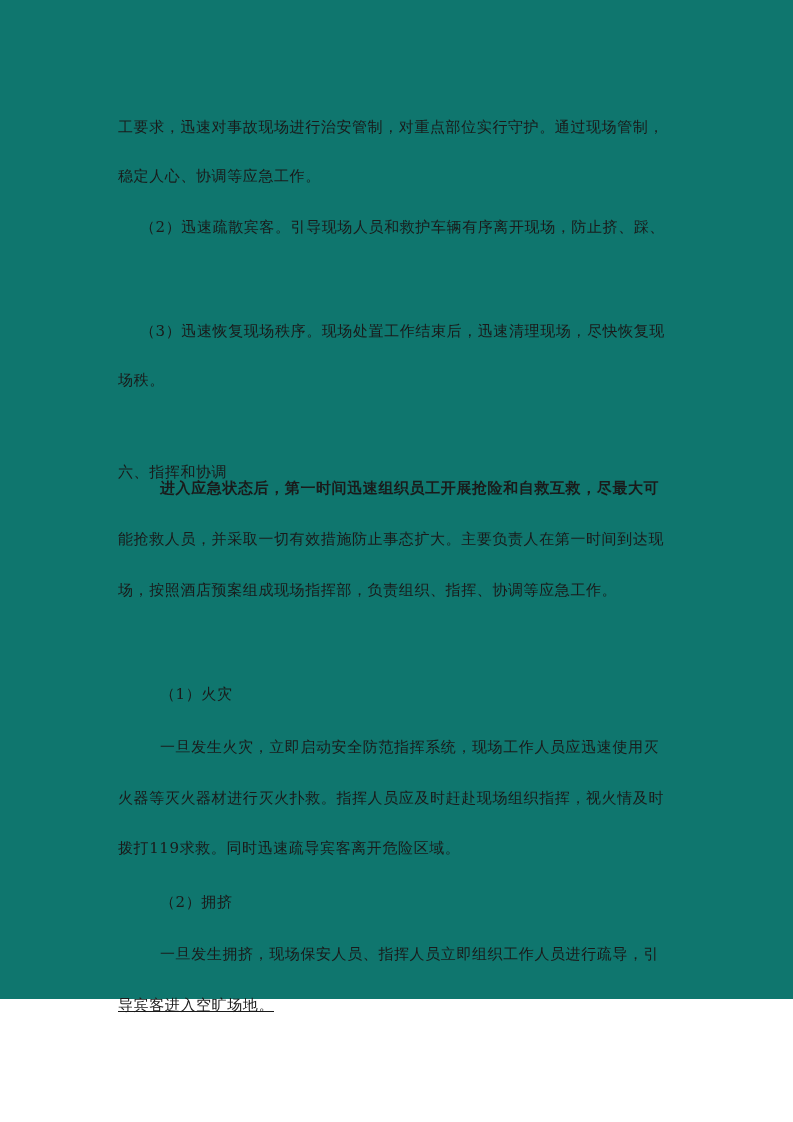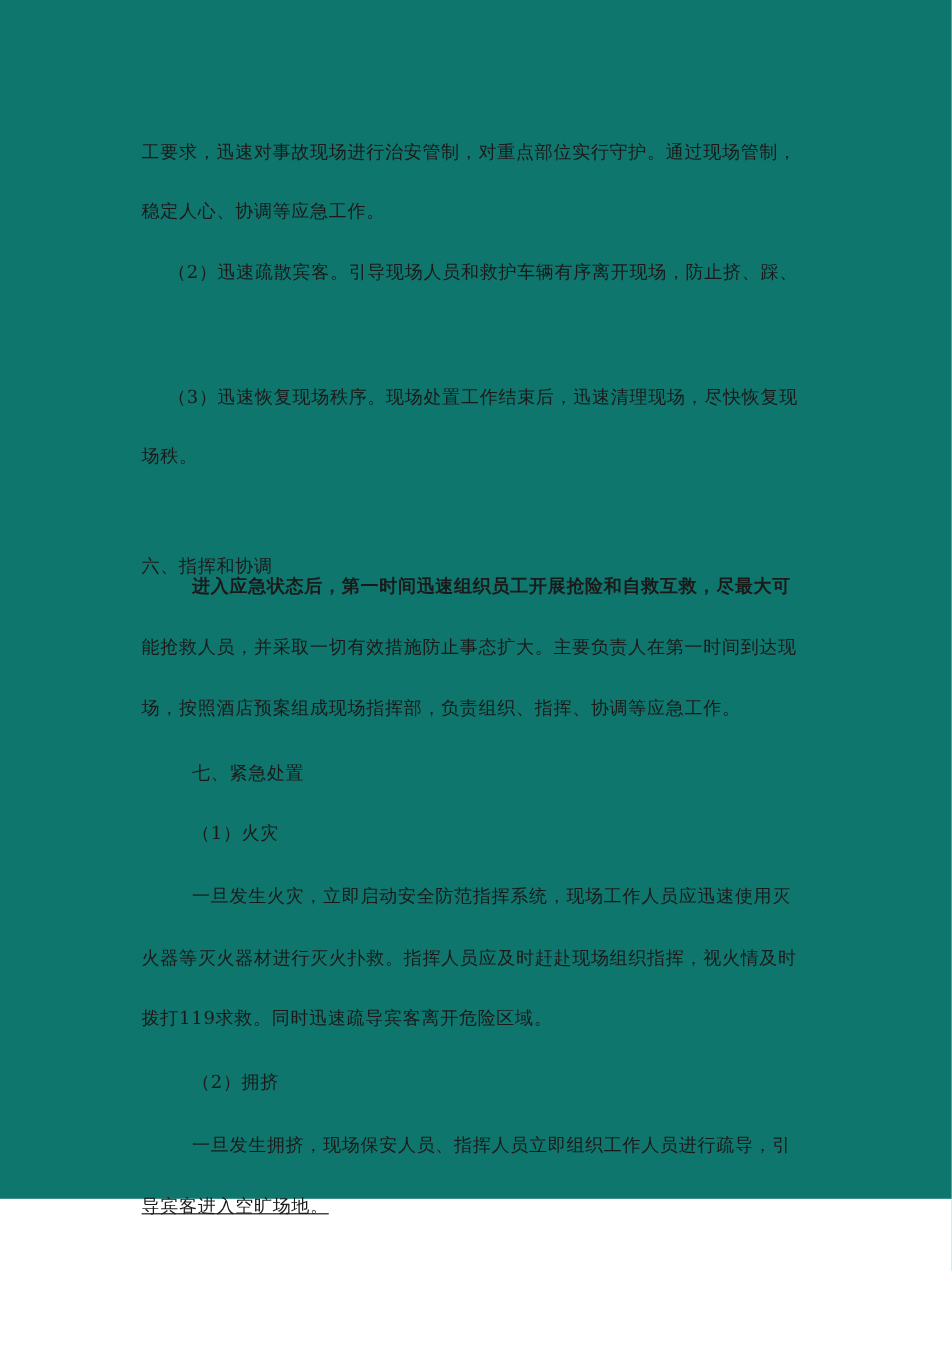--- a/index.html
+++ b/index.html
@@ -15,21 +15,20 @@
 <div class="page">
   <div class="line" style="top: 117px; left: 118px;">工要求，迅速对事故现场进行治安管制，对重点部位实行守护。通过现场管制，</div>
   <div class="line" style="top: 166px; left: 118px;">稳定人心、协调等应急工作。</div>
   <div class="line" style="top: 217px; left: 140px;">（2）迅速疏散宾客。引导现场人员和救护车辆有序离开现场，防止挤、踩、</div>
   <div class="line" style="top: 321px; left: 140px;">（3）迅速恢复现场秩序。现场处置工作结束后，迅速清理现场，尽快恢复现</div>
   <div class="line" style="top: 370px; left: 118px;">场秩。</div>
   <div class="line" style="top: 422px; left: 118px; margin-top: 40px;">六、指挥和协调</div>
   <div class="line" style="top: 478px; left: 160px; font-weight: bold;">进入应急状态后，第一时间迅速组织员工开展抢险和自救互救，尽最大可</div>
   <div class="line" style="top: 529px; left: 118px;">能抢救人员，并采取一切有效措施防止事态扩大。主要负责人在第一时间到达现</div>
   <div class="line" style="top: 580px; left: 118px;">场，按照酒店预案组成现场指挥部，负责组织、指挥、协调等应急工作。</div>
-  <div class="line" style="top: 634px; left: 160px;">七、紧急处置</div>
   <div class="line" style="top: 684px; left: 160px;">（1）火灾</div>
   <div class="line" style="top: 737px; left: 160px;">一旦发生火灾，立即启动安全防范指挥系统，现场工作人员应迅速使用灭</div>
   <div class="line" style="top: 788px; left: 118px;">火器等灭火器材进行灭火扑救。指挥人员应及时赶赴现场组织指挥，视火情及时</div>
   <div class="line" style="top: 838px; left: 118px;">拨打119求救。同时迅速疏导宾客离开危险区域。</div>
   <div class="line" style="top: 892px; left: 160px;">（2）拥挤</div>
   <div class="line" style="top: 944px; left: 160px;">一旦发生拥挤，现场保安人员、指挥人员立即组织工作人员进行疏导，引</div>
   <div class="line" style="top: 995px; left: 118px; text-decoration: underline;">导宾客进入空旷场地。</div>
 </div>
 
 </body></html>

